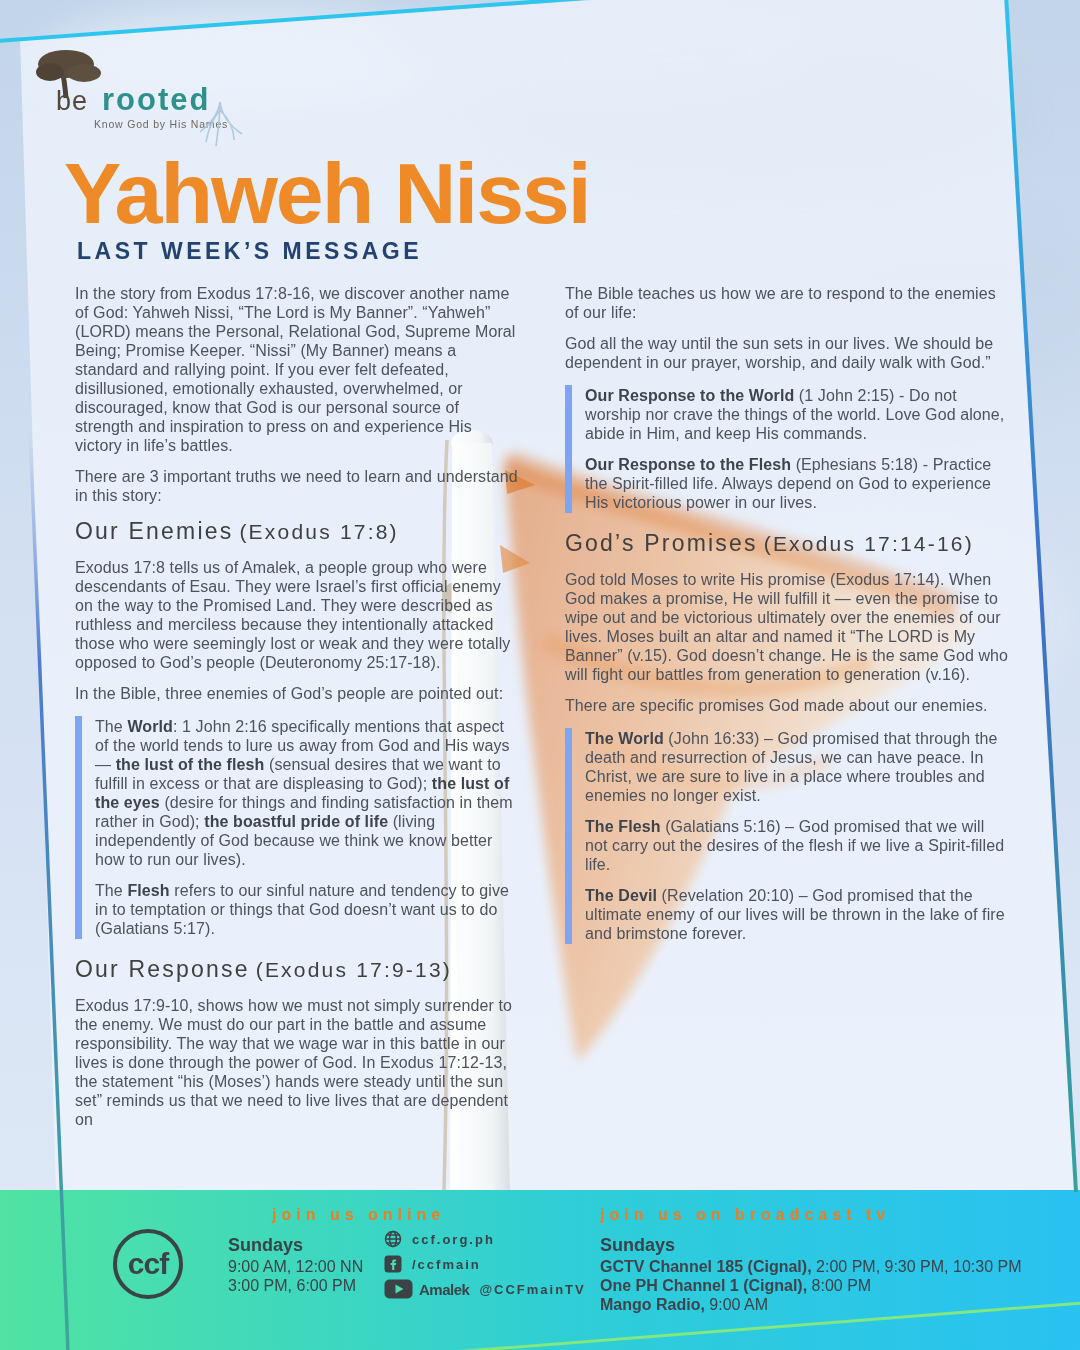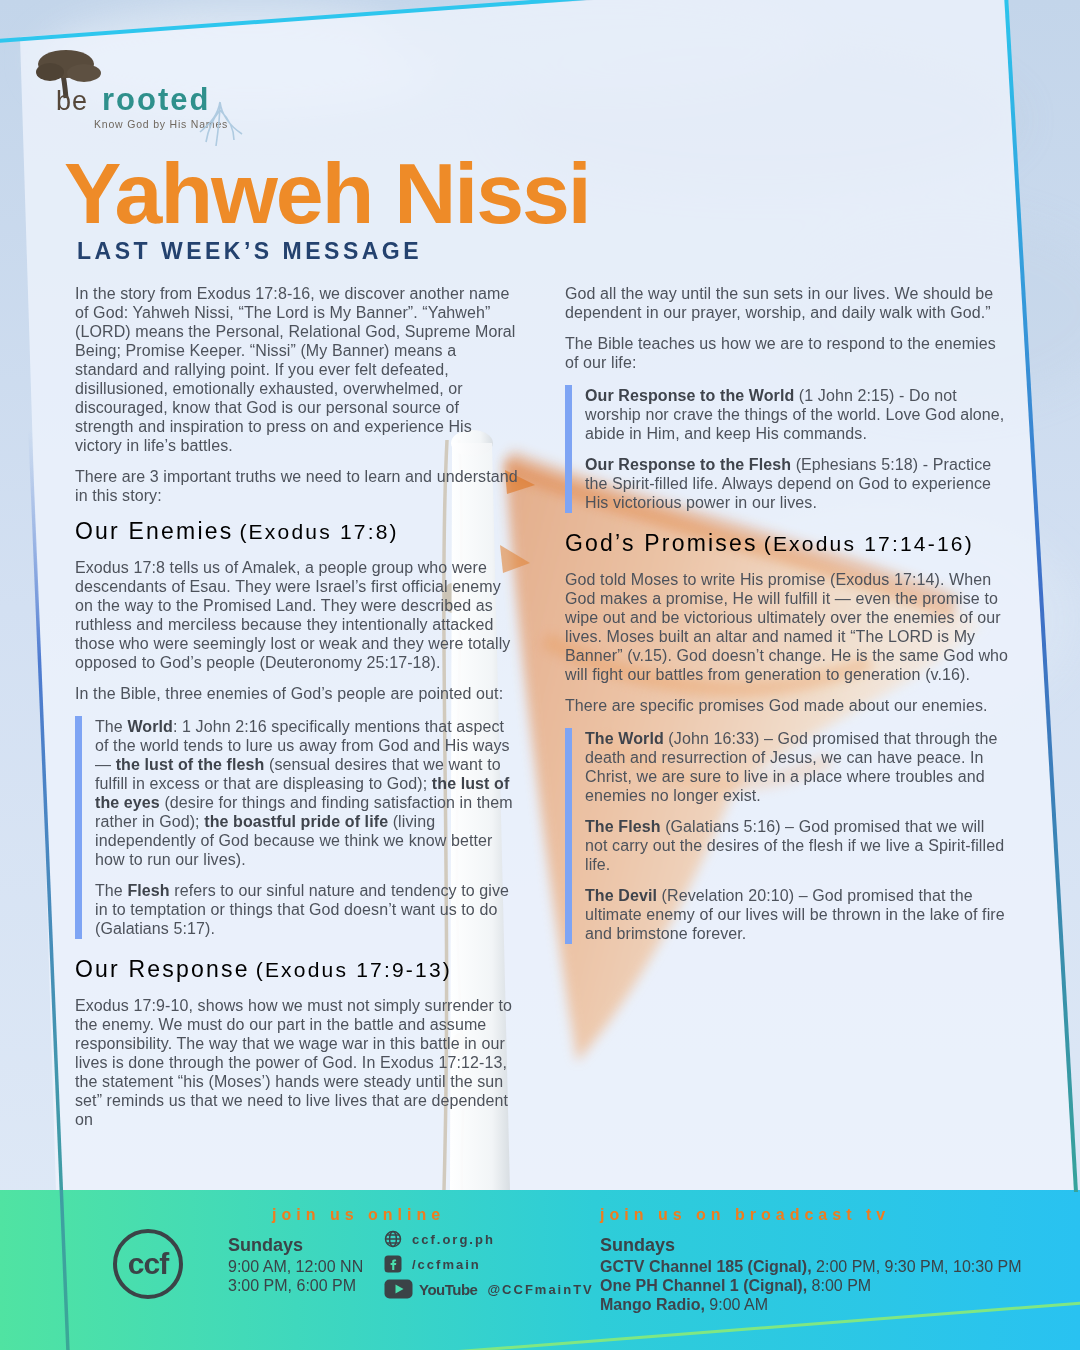--- a/index.html
+++ b/index.html
@@ -17,21 +17,21 @@
   .title{left:64px;top:144px;font-size:86px;font-weight:bold;color:#ee8b28;letter-spacing:-2px;}
   .subtitle{left:77px;top:238px;font-size:23px;font-weight:bold;color:#24426f;letter-spacing:3.5px;}
 
   
   .col{position:absolute;top:284px;width:444px;font-size:16px;line-height:19px;
        color:#4d525b;letter-spacing:0.1px;}
   .col-left{left:75px;}
   .col-right{left:565px;}
   .col p{margin:0 0 12px;}
   .section{margin:2px 0 12px;font-size:23px;line-height:28px;font-weight:normal;
-           color:#000000;letter-spacing:2.2px;}
+           color:#404040;letter-spacing:2.2px;}
   .section .ref{margin-left:6px;font-size:21px;}
   .mt-lg{margin-top:14px;}
   .quote{border-left:7px solid #7ea4f4;padding:1px 0 1px 13px;margin:13px 0 16px;}
   .quote p:last-child{margin-bottom:0;}
   .b{font-weight:bold;color:#3f444c;}
 
   
   .footer{position:absolute;left:0;top:1190px;width:1080px;height:160px;z-index:3;
           background:linear-gradient(90deg,#50e3a2 0%,#2ecdd8 55%,#29c2f1 100%);
           color:#3b4348;}
@@ -144,22 +144,22 @@
     <div class="quote">
       <p><span>The </span><span class="b">World</span><span>: 1 John 2:16 specifically mentions that aspect of the world tends to lure us away from God and His ways — </span><span class="b">the lust of the flesh</span><span> (sensual desires that we want to fulfill in excess or that are displeasing to God); </span><span class="b">the lust of the eyes</span><span> (desire for things and finding satisfaction in them rather in God); </span><span class="b">the boastful pride of life</span><span> (living independently of God because we think we know better how to run our lives).</span></p>
       <p><span>The </span><span class="b">Flesh</span><span> refers to our sinful nature and tendency to give in to temptation or things that God doesn’t want us to do (Galatians 5:17).</span></p>
     </div>
 
     <h3 class="section"><span>Our Response</span><span class="ref">(Exodus 17:9-13)</span></h3>
     <p>Exodus 17:9-10, shows how we must not simply surrender to the enemy. We must do our part in the battle and assume responsibility. The way that we wage war in this battle in our lives is done through the power of God. In Exodus 17:12-13, the statement “his (Moses’) hands were steady until the sun set” reminds us that we need to live lives that are dependent on</p>
   </div>
 
   <div class="col col-right">
+    <p>The Bible teaches us how we are to respond to the enemies of our life:</p>
     <p>God all the way until the sun sets in our lives. We should be dependent in our prayer, worship, and daily walk with God.”</p>
-    <p>The Bible teaches us how we are to respond to the enemies of our life:</p>
 
     <div class="quote">
       <p><span class="b">Our Response to the World</span><span> (1 John 2:15) - Do not worship nor crave the things of the world. Love God alone, abide in Him, and keep His commands.</span></p>
       <p><span class="b">Our Response to the Flesh</span><span> (Ephesians 5:18) - Practice the Spirit-filled life. Always depend on God to experience His victorious power in our lives.</span></p>
     </div>
 
     <h3 class="section mt-lg"><span>God’s Promises</span><span class="ref">(Exodus 17:14-16)</span></h3>
     <p>God told Moses to write His promise (Exodus 17:14). When God makes a promise, He will fulfill it — even the promise to wipe out and be victorious ultimately over the enemies of our lives. Moses built an altar and named it “The LORD is My Banner” (v.15). God doesn’t change. He is the same God who will fight our battles from generation to generation (v.16).</p>
     <p>There are specific promises God made about our enemies.</p>
 
@@ -199,21 +199,21 @@
         <rect x="0.5" y="0.5" width="17" height="17" rx="3.5" fill="#3b4347"></rect>
         <path d="M11.8,4.6 h-1.6 c-1.3,0 -2,0.7 -2,2 v1.3 H6.6 v2 h1.6 V15 h2.1 V9.9 h1.7 l0.3,-2 h-2 V6.9 c0,-0.5 0.2,-0.7 0.8,-0.7 h1.2 z" fill="#4adfae"></path>
       </svg>
       <span class="txt">/ccfmain</span>
     </div>
     <div class="f-link">
       <svg width="29" height="20" viewBox="0 0 29 20">
         <rect x="0.5" y="0.5" width="28" height="19" rx="5" fill="#3b4347"></rect>
         <polygon points="11.5,5.5 19.5,10 11.5,14.5" fill="#4adfae"></polygon>
       </svg>
-      <span class="yt-word">YouTube</span>
+      <span class="yt-word">Amalek</span>
       <span class="txt">@CCFmainTV</span>
     </div>
   </div>
 
   <div class="f-head bc">join us on broadcast tv</div>
   <div class="f-block bc">
     <div class="f-day">Sundays</div>
     <div class="f-bc-line"><span class="b">GCTV Channel 185 (Cignal),</span><span> 2:00 PM, 9:30 PM, 10:30 PM</span></div>
     <div class="f-bc-line"><span class="b">One PH Channel 1 (Cignal),</span><span> 8:00 PM</span></div>
     <div class="f-bc-line"><span class="b">Mango Radio,</span><span> 9:00 AM</span></div>

